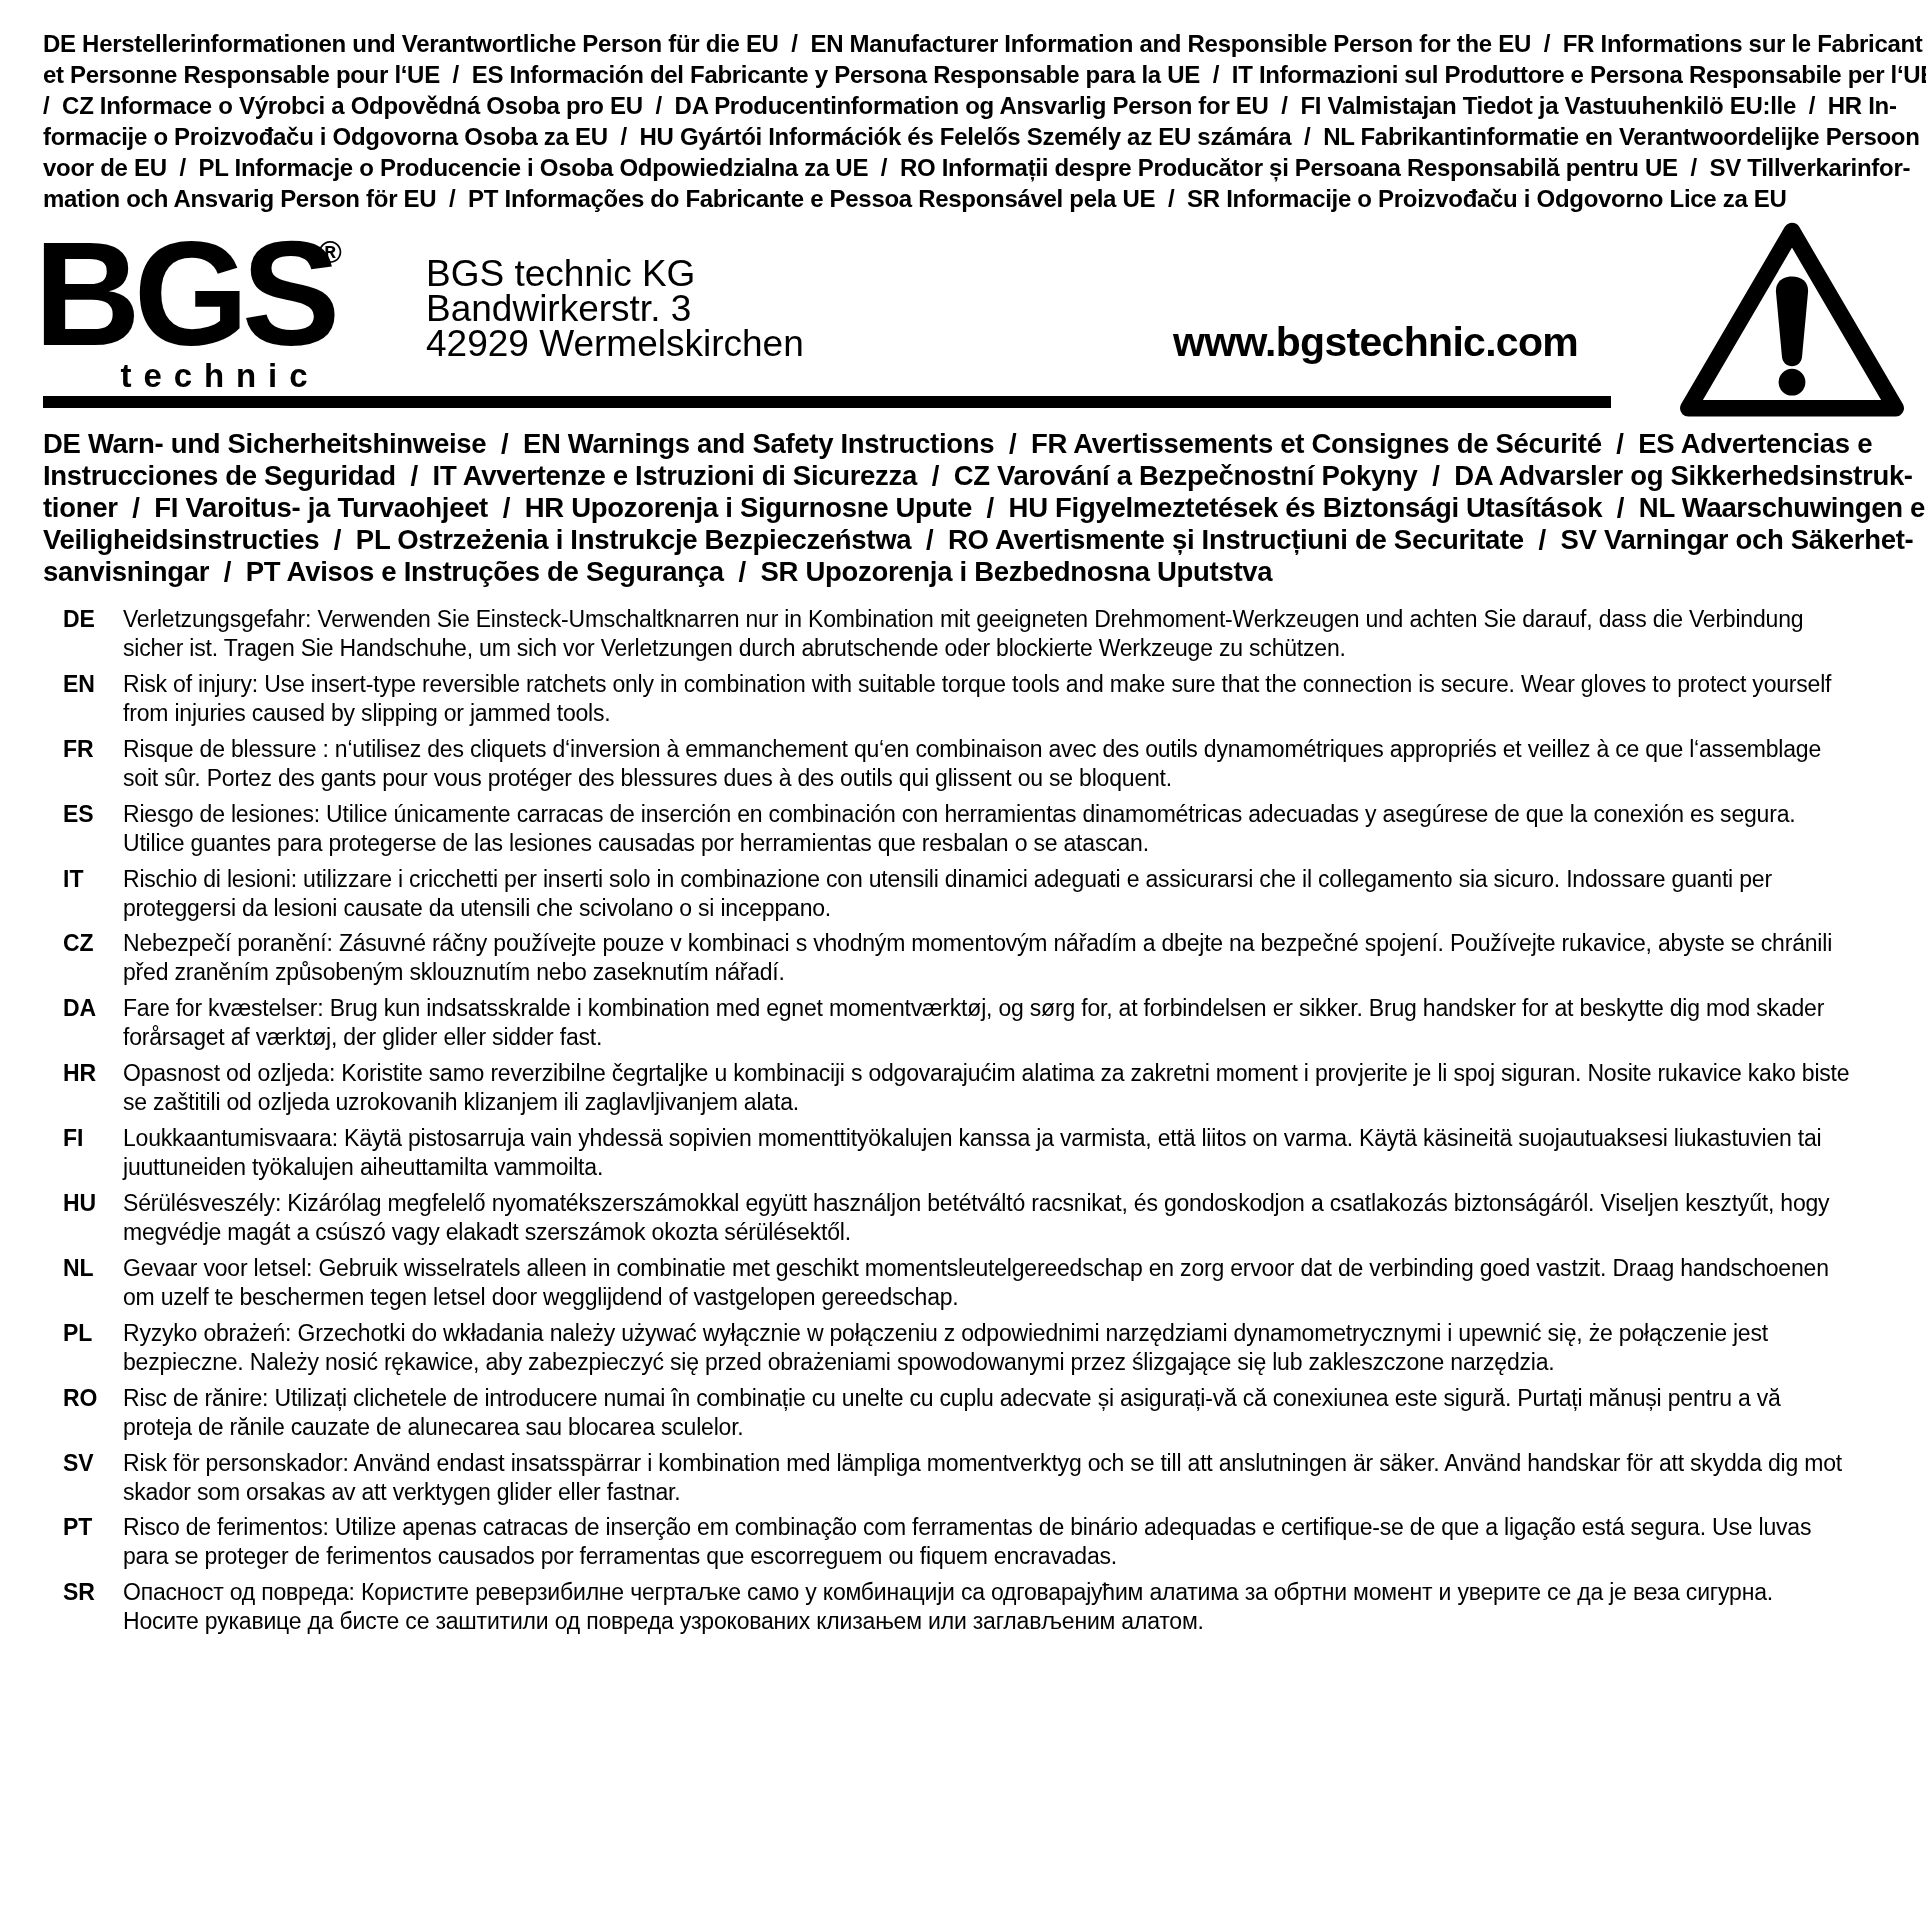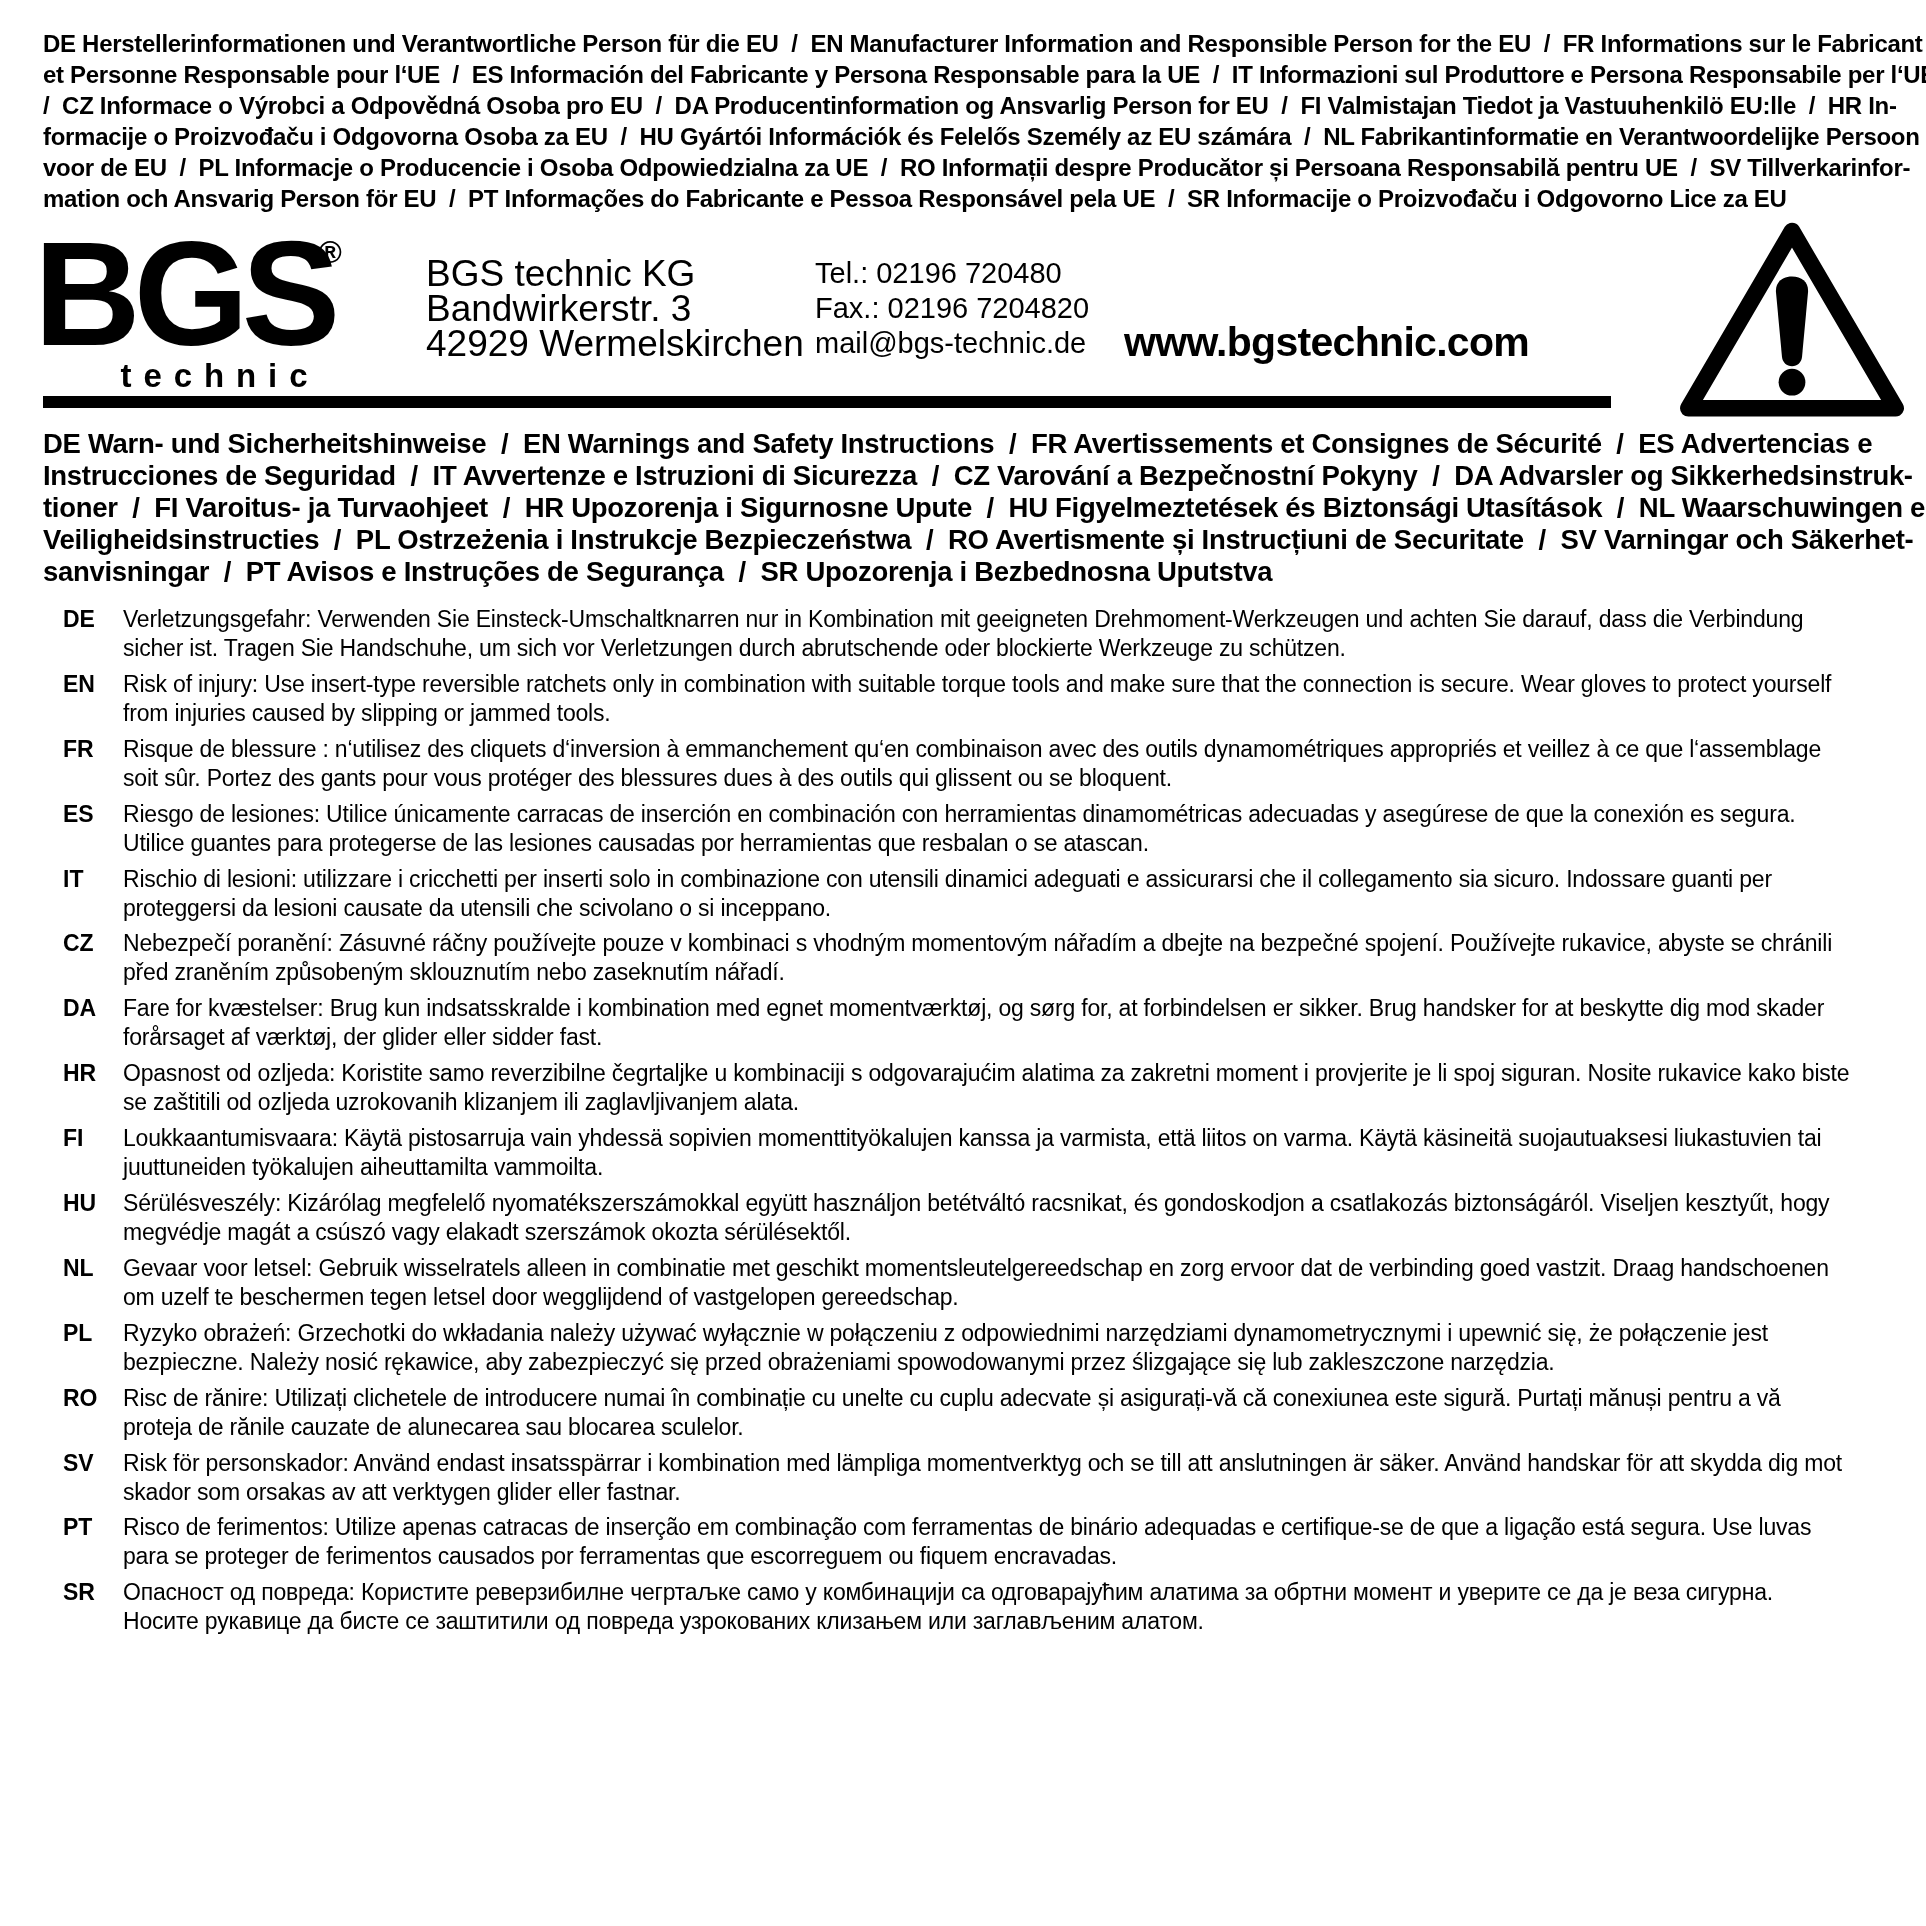--- a/index.html
+++ b/index.html
@@ -8,21 +8,21 @@
     font-family:"Liberation Sans", sans-serif;overflow:hidden;text-decoration:underline;
   }
   
   .h1block{position:absolute;left:43px;top:27.5px;}
   .h1block .line{font-weight:bold;font-size:24px;line-height:31px;white-space:pre;letter-spacing:-0.3px;}
   
   .logo-svg{position:absolute;left:38px;top:220px;}
   .company{position:absolute;left:426px;top:256px;font-size:37px;line-height:35px;}
   .contact{position:absolute;left:815px;top:256px;font-size:29px;line-height:35px;}
   .company .line,.contact .line{white-space:pre;}
-  .website{position:absolute;left:1124px;top:319px;font-size:41px;font-weight:bold;letter-spacing:-0.7px;white-space:pre;}
+  .website{position:absolute;left:1173px;top:319px;font-size:41px;font-weight:bold;letter-spacing:-0.7px;white-space:pre;}
   .tri-svg{position:absolute;left:1675px;top:215px;}
   .divider{position:absolute;left:43px;top:396px;width:1568px;height:11.7px;background:#000000;}
   
   .h2block{position:absolute;left:43px;top:428px;}
   .h2block .line{font-weight:bold;font-size:27.5px;line-height:32px;white-space:pre;letter-spacing:-0.3px;}
   
   .warnings{position:absolute;left:43px;top:605px;}
   .witem{display:flex;margin-bottom:6.9px;}
   .wcode{flex:0 0 60px;width:60px;font-weight:bold;font-size:23px;line-height:29px;margin-left:20px;}
   .wtext{font-size:23px;line-height:29px;letter-spacing:-0.2px;}
@@ -47,25 +47,20 @@
     <text x="408" y="62" font-family="Liberation Sans, sans-serif" font-weight="bold" font-size="46" fill="#000000">®</text>
     <text x="120" y="242" font-family="Liberation Sans, sans-serif" font-weight="bold" font-size="48" letter-spacing="2" fill="#000000">t e c h n i c</text>
   </svg>
 
   <div class="company">
     <div class="line">BGS technic KG</div>
     <div class="line">Bandwirkerstr. 3</div>
     <div class="line">42929 Wermelskirchen</div>
   </div>
 
-  <div class="contact">
-    <div class="line">Tel.: 02196 720480</div>
-    <div class="line">Fax.: 02196 7204820</div>
-    <div class="line">mail@bgs-technic.de</div>
-  </div>
 
   <div class="website">www.bgstechnic.com</div>
 
   <svg class="tri-svg" width="234" height="206" viewBox="0 0 350 300">
     <path d="M175 20 L330 285 L20 285 Z" fill="#ffffff" stroke="#000000" stroke-width="25" stroke-linejoin="round"></path>
     <path d="M175 88 c15 0 25 9 24 23 l-9 97 c-1 9 -7 14 -15 14 s-14 -5 -15 -14 l-9 -97 c-1 -14 9 -23 24 -23 Z" fill="#000000"></path>
     <circle cx="175" cy="246" r="20" fill="#000000"></circle>
   </svg>
 
   <div class="divider"></div>

